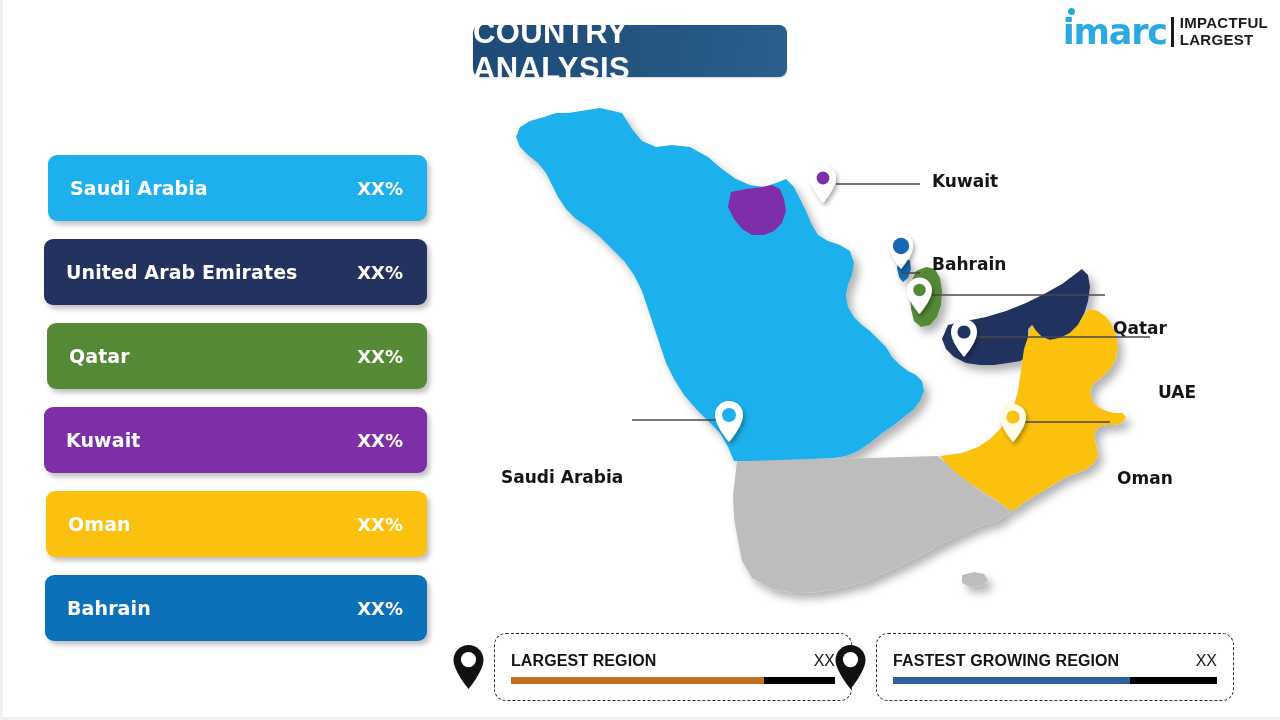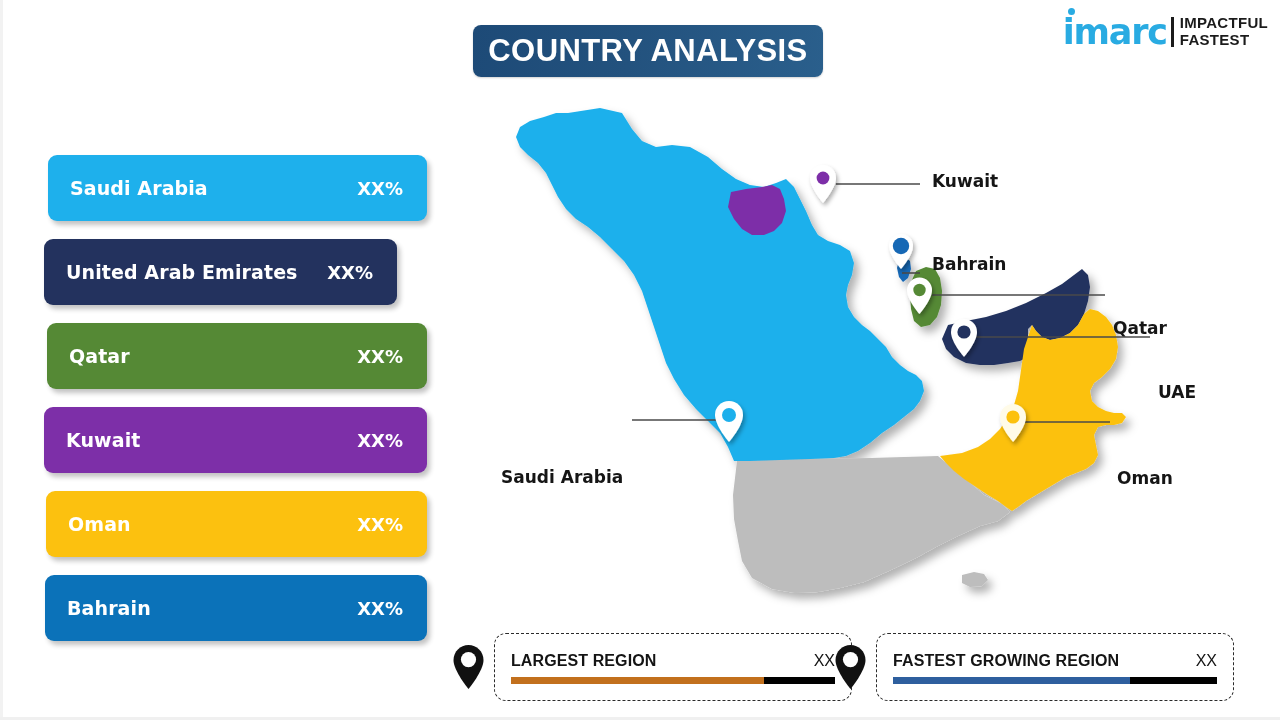--- a/index.html
+++ b/index.html
@@ -27,21 +27,21 @@
     left: 0; top: 0; bottom: 0;
     width: 3px;
     background: #f2f2f2;
   }
 
   
   #title-banner {
     position: absolute;
     left: 473px;
     top: 25px;
-    width: 350px;
+    width: 314px;
     height: 52px;
     border-radius: 8px;
     background: linear-gradient(100deg, #1d4a77 0%, #23527e 45%, #2a5f8c 100%);
     display: flex;
     align-items: center;
     justify-content: center;
     box-shadow: 0 1px 2px rgba(0,0,0,0.18);
   }
   #title-banner .txt {
     color: #ffffff;
@@ -229,30 +229,30 @@
   </div>
 
   <div id="logo">
     <div class="wordmark">
       <span class="dot"></span>
       <span>imarc</span>
     </div>
     <div class="divider"></div>
     <div class="tag">
       <span>IMPACTFUL</span>
-      <span>FASTEST</span>
+      <span>LARGEST</span>
     </div>
   </div>
 
   <div id="country-list">
       <div class="country-bar" style="background: rgb(30, 176, 236); margin-left: 48px; width: 379px;">
         <span class="cname">Saudi Arabia</span>
         <span class="cval">XX%</span>
       </div>
-      <div class="country-bar" style="background: rgb(35, 50, 94); margin-left: 44px; width: 353px;">
+      <div class="country-bar" style="background: rgb(35, 50, 94); margin-left: 44px; width: 383px;">
         <span class="cname">United Arab Emirates</span>
         <span class="cval">XX%</span>
       </div>
       <div class="country-bar" style="background: rgb(85, 137, 53); margin-left: 47px; width: 380px;">
         <span class="cname">Qatar</span>
         <span class="cval">XX%</span>
       </div>
       <div class="country-bar" style="background: rgb(125, 47, 168); margin-left: 44px; width: 383px;">
         <span class="cname">Kuwait</span>
         <span class="cval">XX%</span>

